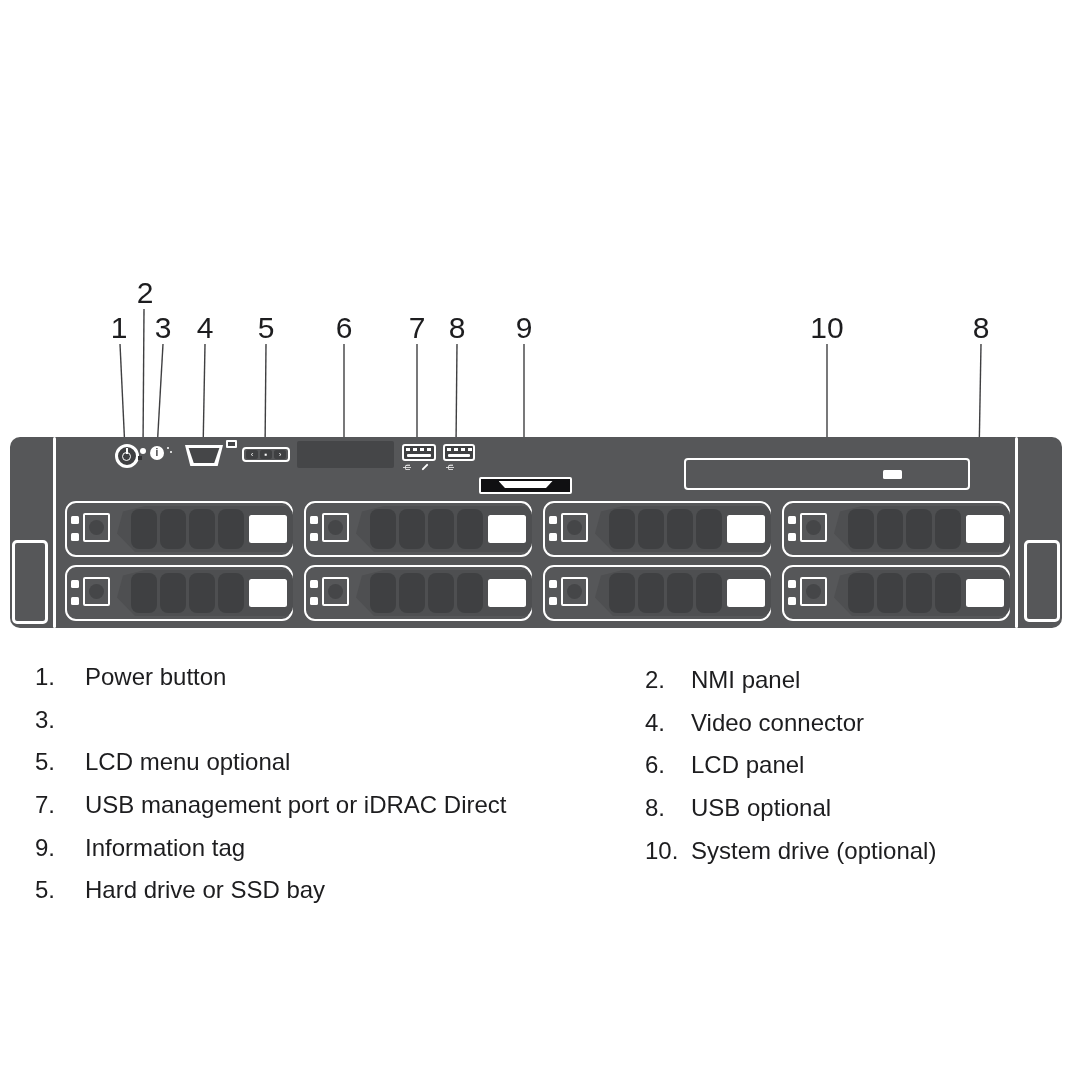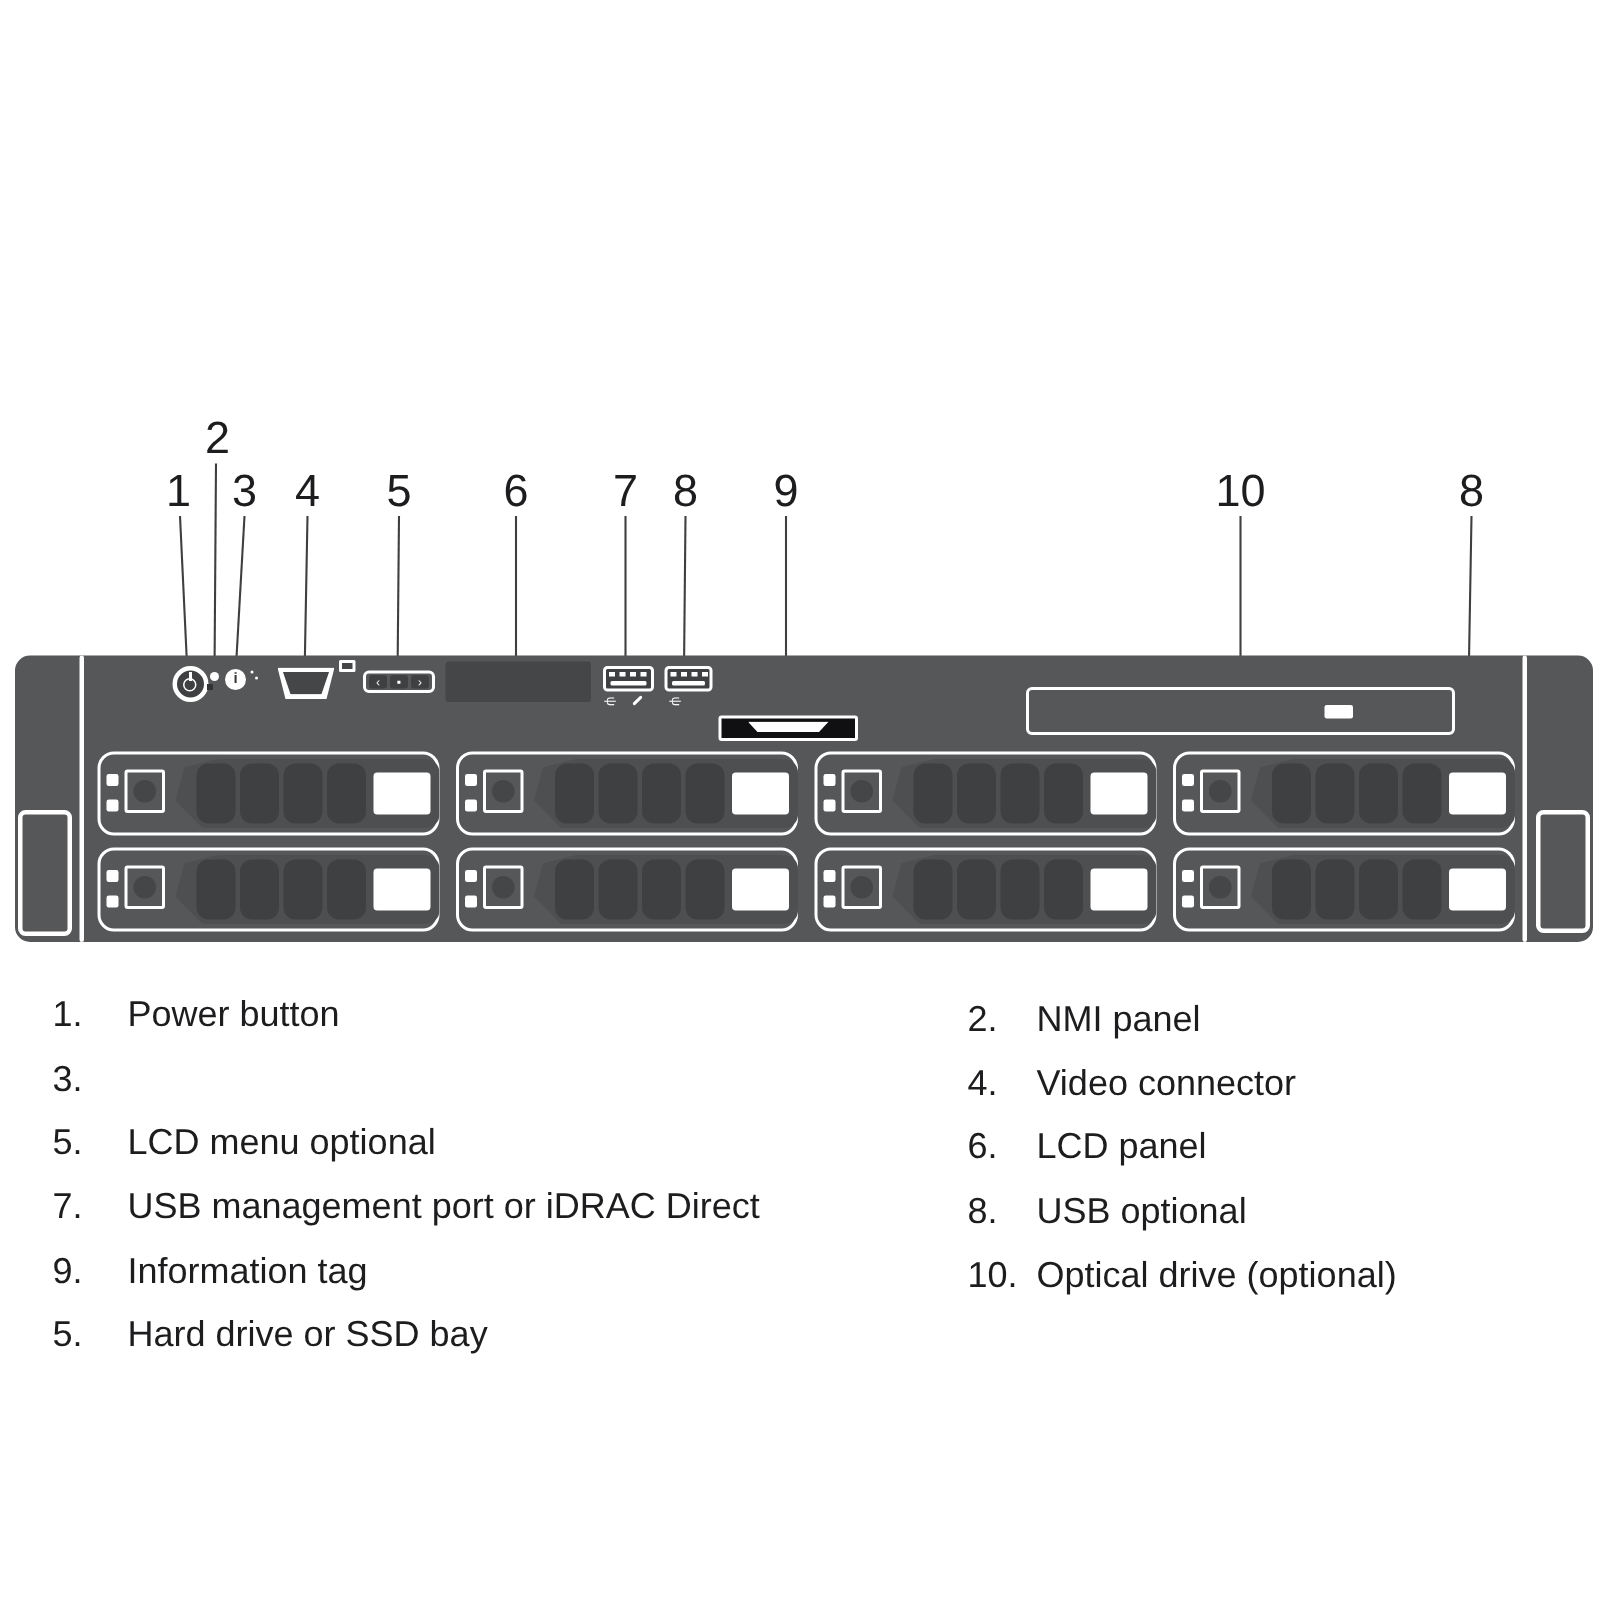--- a/index.html
+++ b/index.html
@@ -311,17 +311,17 @@
       <div class="lrow">
         <span class="lnum">6.</span>
         <span>LCD panel</span>
       </div>
       <div class="lrow">
         <span class="lnum">8.</span>
         <span>USB optional</span>
       </div>
       <div class="lrow">
         <span class="lnum">10.</span>
-        <span>Optical drive (optional)</span>
+        <span>System drive (optional)</span>
       </div>
     </div>
 
 </div>
 
 </body></html>

